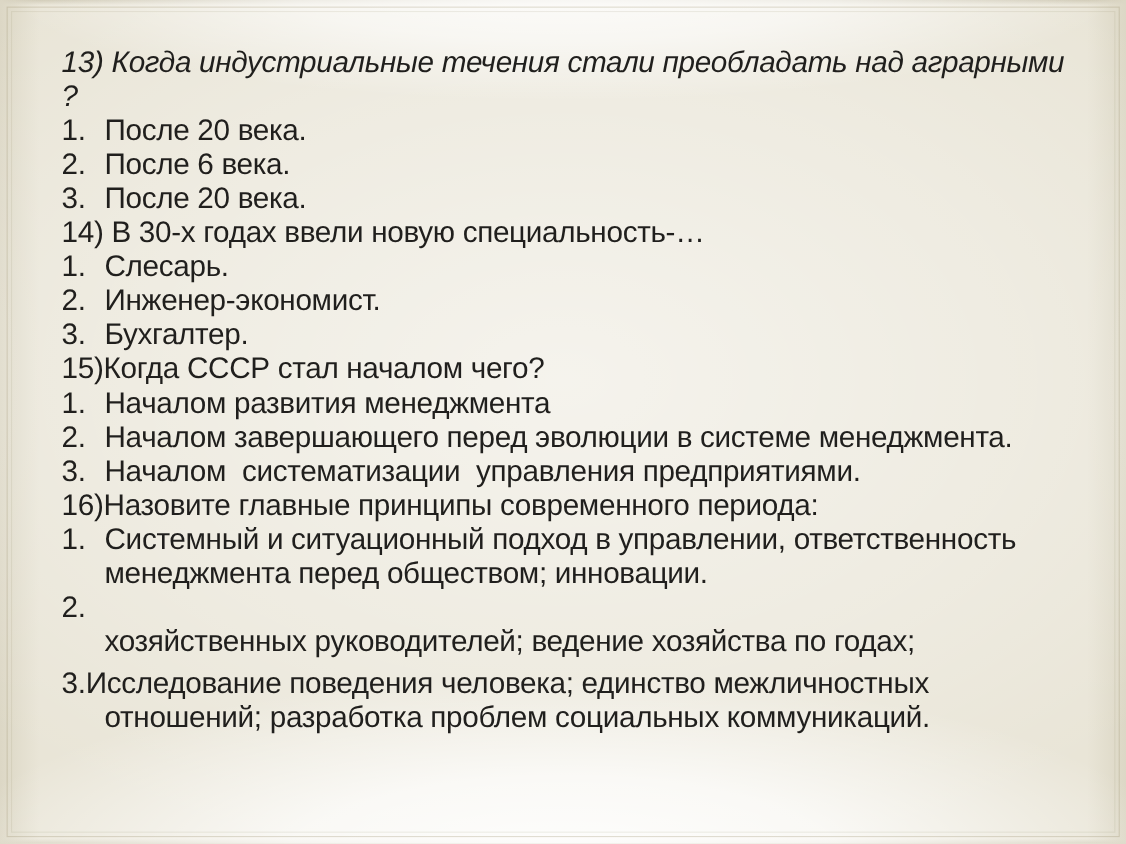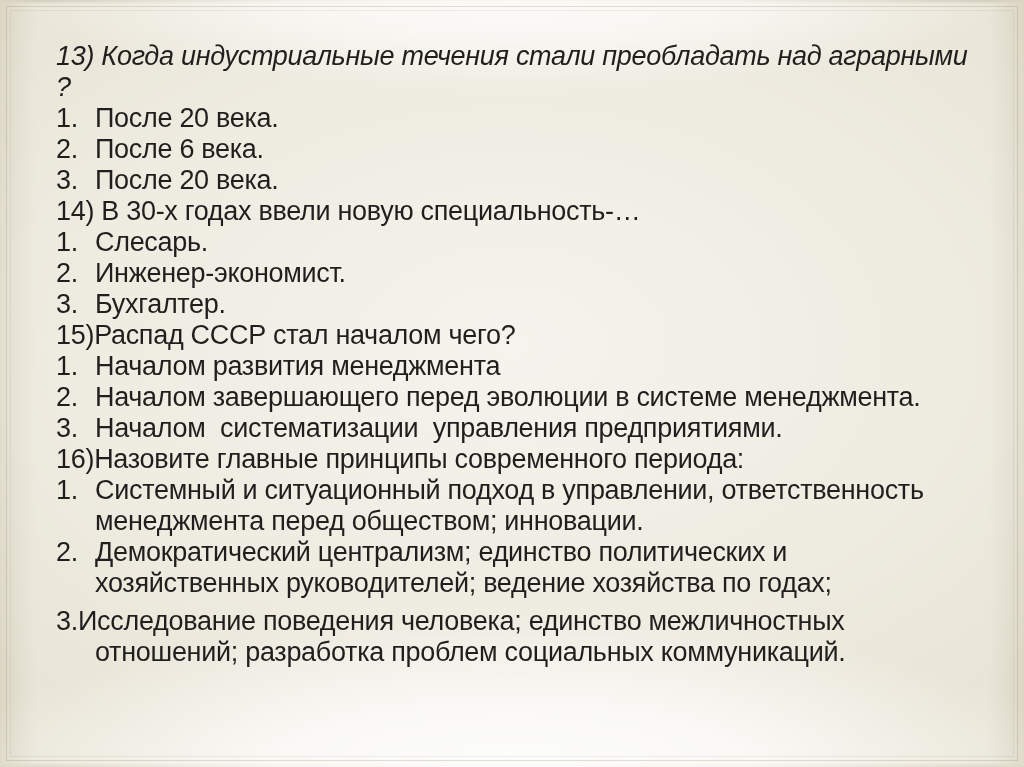--- a/index.html
+++ b/index.html
@@ -53,25 +53,25 @@
   <div class="text-block">
       <div class="line question italic"><span class="num">13) </span><span class="txt">Когда индустриальные течения стали преобладать над аграрными</span></div>
       <div class="line question italic"><span class="num"></span><span class="txt">?</span></div>
       <div class="line item"><span class="num">1.</span><span class="txt">После 20 века.</span></div>
       <div class="line item"><span class="num">2.</span><span class="txt">После 6 века.</span></div>
       <div class="line item"><span class="num">3.</span><span class="txt">После 20 века.</span></div>
       <div class="line question"><span class="num">14) </span><span class="txt">В 30-х годах ввели новую специальность-…</span></div>
       <div class="line item"><span class="num">1.</span><span class="txt">Слесарь.</span></div>
       <div class="line item"><span class="num">2.</span><span class="txt">Инженер-экономист.</span></div>
       <div class="line item"><span class="num">3.</span><span class="txt">Бухгалтер.</span></div>
-      <div class="line question"><span class="num">15)</span><span class="txt">Распад СССР стал началом чего?</span></div>
+      <div class="line question"><span class="num">15)</span><span class="txt">Когда СССР стал началом чего?</span></div>
       <div class="line item"><span class="num">1.</span><span class="txt">Началом развития менеджмента</span></div>
       <div class="line item"><span class="num">2.</span><span class="txt">Началом завершающего перед эволюции в системе менеджмента.</span></div>
       <div class="line item"><span class="num">3.</span><span class="txt">Началом  систематизации  управления предприятиями.</span></div>
       <div class="line question"><span class="num">16)</span><span class="txt">Назовите главные принципы современного периода:</span></div>
       <div class="line item"><span class="num">1.</span><span class="txt">Системный и ситуационный подход в управлении, ответственность</span></div>
       <div class="line cont"><span class="num"></span><span class="txt">менеджмента перед обществом; инновации.</span></div>
-      <div class="line item"><span class="num">2.</span><span class="txt">Демократический централизм; единство политических и</span></div>
+      <div class="line item"><span class="num">2.</span></div>
       <div class="line cont"><span class="num"></span><span class="txt">хозяйственных руководителей; ведение хозяйства по годах;</span></div>
       <div class="line q3run gap"><span class="num">3.</span><span class="txt">Исследование поведения человека; единство межличностных</span></div>
       <div class="line cont"><span class="num"></span><span class="txt">отношений; разработка проблем социальных коммуникаций.</span></div>
     </div>
 </div>
 
 </body></html>

